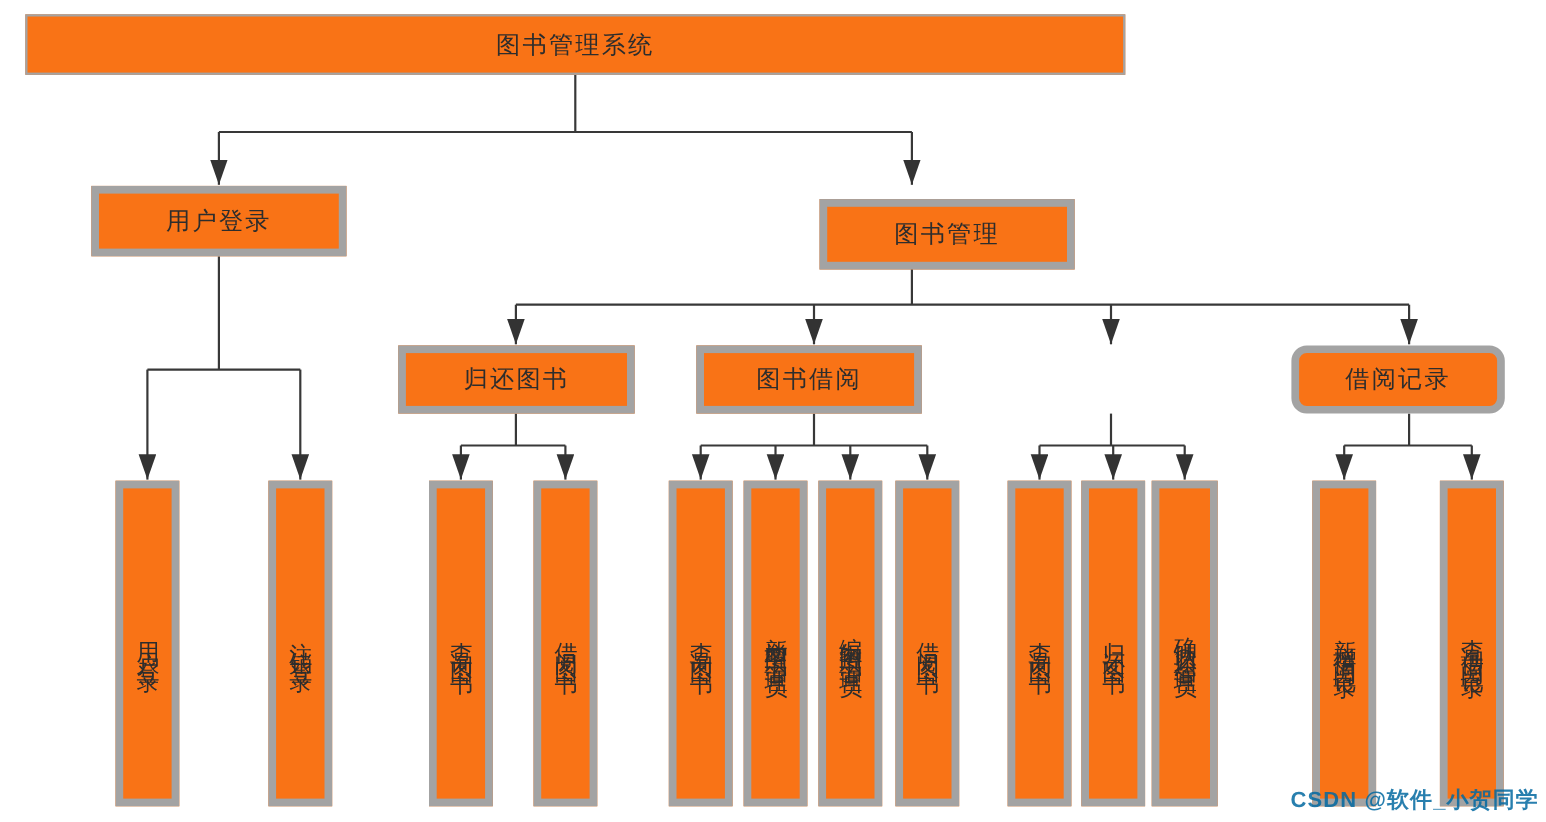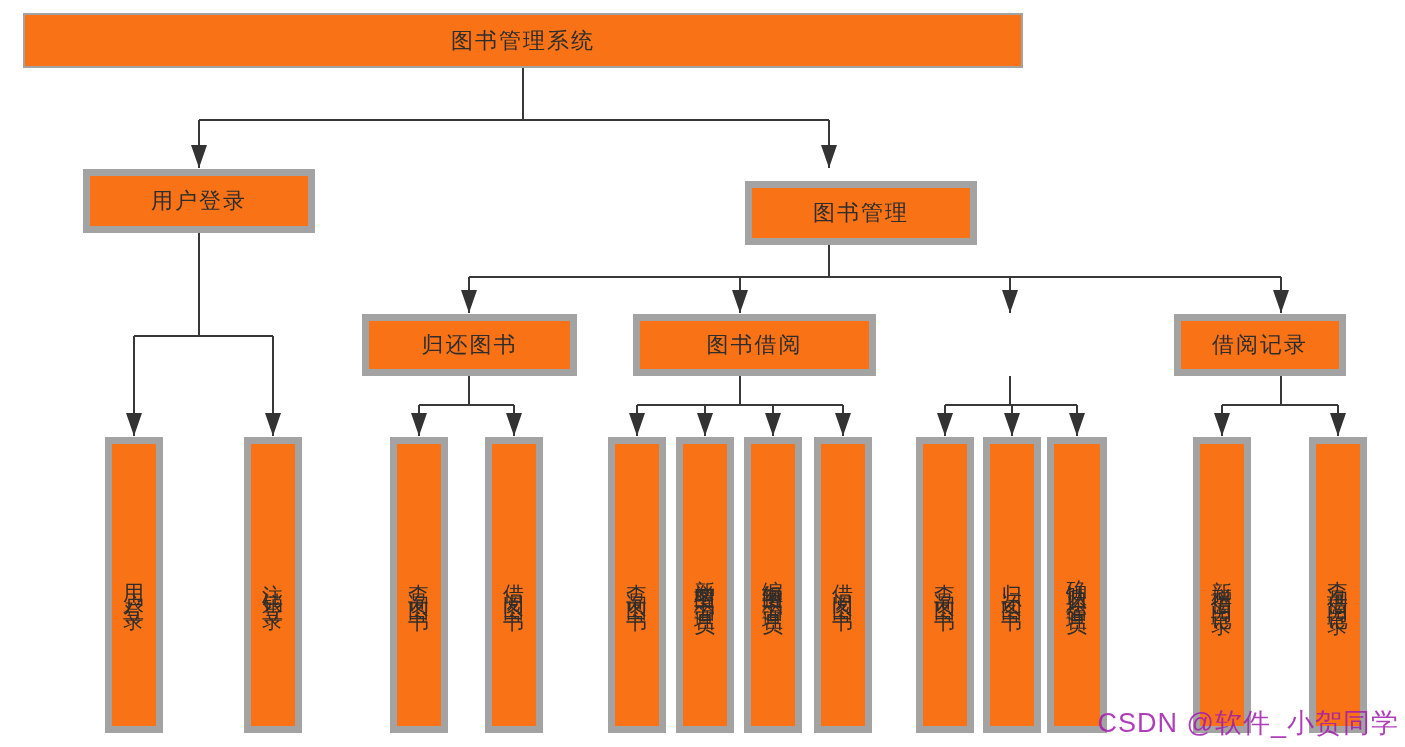--- a/index.html
+++ b/index.html
@@ -25,26 +25,27 @@
   .v-label{
     writing-mode:vertical-rl;
     font-size:21px;
     letter-spacing:9px;
     line-height:1.1;
     white-space:nowrap;
   }
   .watermark{
     position:absolute;
     right:6px;bottom:6px;
-    font-size:27px;
-    color:#a21caf;
+    font-size:20px;
+    color:#0369a1;
     opacity:.85;
     letter-spacing:1px;
     z-index:10;
     white-space:nowrap;
+    font-weight:bold;
   }
 </style>
 </head>
 <body>
 
 <div class="canvas">
 
   <svg class="wires" viewBox="0 0 1405 747" xmlns="http://www.w3.org/2000/svg">
     <defs>
       <marker id="ah" markerUnits="userSpaceOnUse" markerWidth="26" markerHeight="18" refX="23" refY="8" orient="auto">
@@ -102,24 +103,24 @@
   <div class="box" style="left:83px;top:169px;width:232px;height:64px;">
     <span class="h-label">用户登录</span>
   </div>
   <div class="box" style="left:713px;top:181px;width:232px;height:64px;margin-left:32px;">
     <span class="h-label">图书管理</span>
   </div>
 
   <div class="box" style="left:362px;top:314px;width:215px;height:62px;">
     <span class="h-label">归还图书</span>
   </div>
-  <div class="box" style="left:633px;top:314px;width:243px;height:62px;">
+  <div class="box" style="left:633px;top:314px;width:205px;height:62px;">
     <span class="h-label">图书借阅</span>
   </div>
-  <div class="box" style="left:1174px;top:314px;width:172px;height:62px;">
+  <div class="box" style="left:1174px;top:314px;width:194px;height:62px;border-radius:14px;">
     <span class="h-label">借阅记录</span>
   </div>
 
   <div class="box" style="left:105px;top:437px;width:58px;height:296px;">
     <span class="v-label">用户登录</span>
   </div>
   <div class="box" style="left:244px;top:437px;width:58px;height:296px;">
     <span class="v-label">注销登录</span>
   </div>
 

